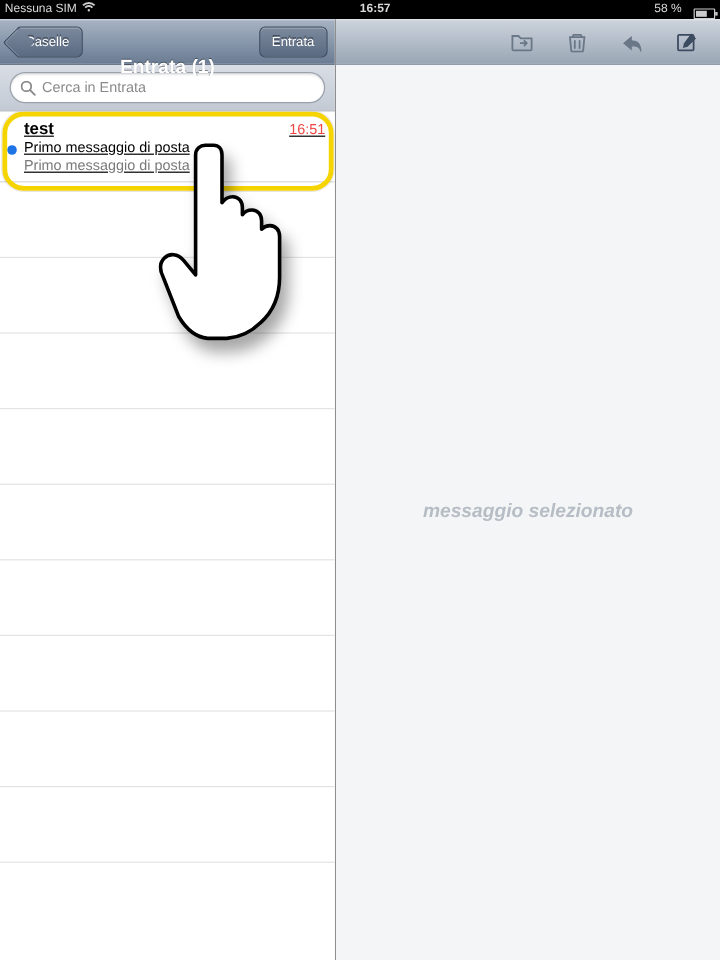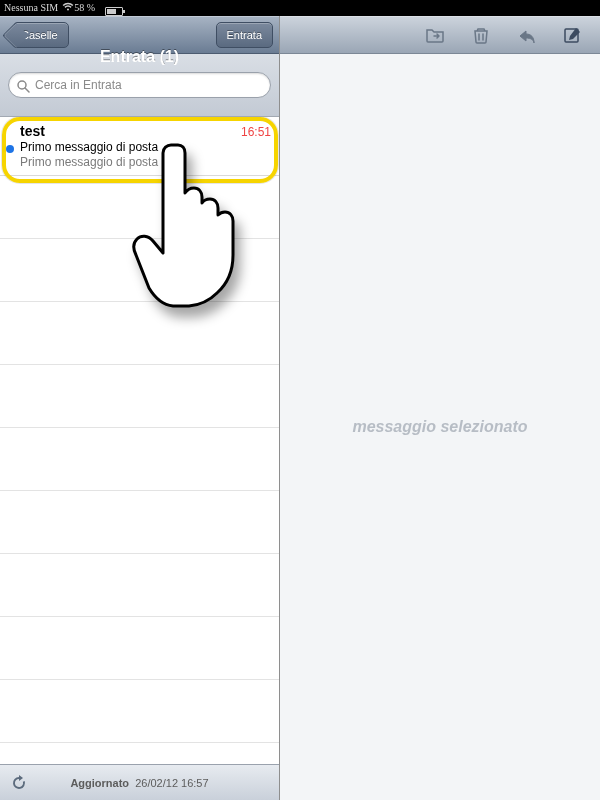--- a/index.html
+++ b/index.html
@@ -9,21 +9,20 @@
   
   .status-bar {
     height: 16px;
     background: #000;
     color: #d9d9d9;
     font-size: 10px;
     line-height: 16px;
     display: flex;
     align-items: center;
     padding: 0 4px;
-    font-family: Liberation Serif, serif;
   }
   .status-left { flex: 0 0 auto; display: flex; align-items: center; gap: 4px; }
   .status-center { flex: 1 1 auto; text-align: center; font-weight: bold; }
   .status-right { flex: 0 0 auto; display: flex; align-items: flex-end; gap: 10px; justify-content: flex-end; }
 
   .wifi-icon, .battery-icon { display: inline-block; }
   .battery-icon { width: 18px; height: 9px; border: 1px solid #ccc; border-radius: 1px; position: relative; }
   .battery-icon::after { content: ""; position: absolute; right: -3px; top: 2px; width: 2px; height: 3px; background: #ccc; }
   .battery-fill { position: absolute; left: 1px; top: 1px; bottom: 1px; width: 58%; background: #ccc; }
 
@@ -120,21 +119,21 @@
     margin: 0 6px;
     display: flex; align-items: center; justify-content: center;
     color: #6a7787;
     cursor: default;
   }
   .toolbar-icon svg { width: 20px; height: 18px; fill: currentColor; stroke: currentColor; }
   .toolbar-icon.enabled { color: #3c4b60; cursor: pointer; }
 
   
   .search-wrap {
-    padding: 18px 8px;
+    padding: 6px 8px;
     background: linear-gradient(#d9dee5, #c3cad4);
     border-bottom: 1px solid #a2a9b3;
   }
   .search-field {
     display: flex;
     align-items: center;
     height: 26px;
     background: #fff;
     border: 1px solid #9aa1ab;
     border-radius: 13px;
@@ -150,20 +149,21 @@
     background: transparent;
   }
   .search-input::placeholder { color: #8a8a8a; }
 
   
   .mail-list {
     flex: 1 1 auto;
     overflow: hidden;
     background: #fff;
     position: relative;
+    text-decoration: underline;
   }
   .mail-row {
     display: flex;
     padding: 6px 8px 6px 6px;
     border-bottom: 1px solid #d9d9d9;
     cursor: pointer;
     position: relative;
   }
   .mail-dot-col { width: 14px; display: flex; align-items: flex-start; padding-top: 4px; }
   .unread-dot { width: 8px; height: 8px; border-radius: 50%; background: #1e74e6; margin-top: 18px;}
@@ -224,20 +224,21 @@
 
 <div class="status-bar">
   <div class="status-left">
     <span>Nessuna SIM</span>
     <span class="wifi-icon">
       <svg width="12" height="9" viewBox="0 0 12 9">
           <path d="M6 8.5a1 1 0 100-2 1 1 0 000 2zM2.4 4.8a5 5 0 017.2 0l-1.1 1.1a3.4 3.4 0 00-5 0L2.4 4.8zM.6 3a7.6 7.6 0 0110.8 0L10.3 4.1a6 6 0 00-8.6 0L.6 3z" fill="#ccc"></path>
         </svg>
     </span>
   </div>
+  <div class="status-center">16:57</div>
   <div class="status-right">
     <span>58 %</span>
     <span class="battery-icon">
         <span class="battery-fill"></span>
       </span>
   </div>
 </div>
 
 <div class="app">
 
@@ -292,32 +293,20 @@
 
       <div class="highlight" style="left:2px; top:0px; width:276px; height:66px;"></div>
 
       <div class="hand" style="left:132px; top:22px;">
         <svg viewBox="0 0 110 170">
           <path d="M46 6c4 0 7 3 7 8v40c2-3 5-5 9-5 5 0 8 4 8 9v6c2-3 5-4 8-4 5 0 8 4 8 9v7c2-2 4-3 7-3 5 0 8 4 8 9v34c0 18-7 30-16 38-7 7-16 12-28 13H41c-10-1-18-8-24-18L4 116c-3-6-3-12 1-16 4-4 11-4 16 2l10 12V14c0-5 4-8 8-8h7z" fill="#ffffff" stroke="#000" stroke-width="3" stroke-linejoin="round"></path>
         </svg>
       </div>
     </div>
 
-    <div class="sidebar-footer">
-      <span class="refresh-icon">
-        <svg viewBox="0 0 18 18">
-            <path d="M9 3a6 6 0 105.7 4.1l-1.8.6A4.1 4.1 0 119 4.9V7l4-3-4-3v2z" fill="#5c6b7d"></path>
-          </svg>
-      </span>
-      <span style="flex:1; text-align:center;">
-        <b>Aggiornato</b>
-        &nbsp;<span>26/02/12 16:57</span>
-      </span>
-      <span style="width:18px;"></span>
-    </div>
   </div>
 
   <div class="content">
     <div class="navbar">
       <div class="nav-spacer"></div>
       <span class="toolbar-icon">
         <svg viewBox="0 0 20 18">
             <path d="M2 4h5l2 2h9v9a1 1 0 01-1 1H3a1 1 0 01-1-1V4z" fill="none" stroke-width="1.5"></path>
             <path d="M9 10h5m0 0l-2-2m2 2l-2 2" fill="none" stroke-width="1.5" stroke-linecap="round"></path>
           </svg>

